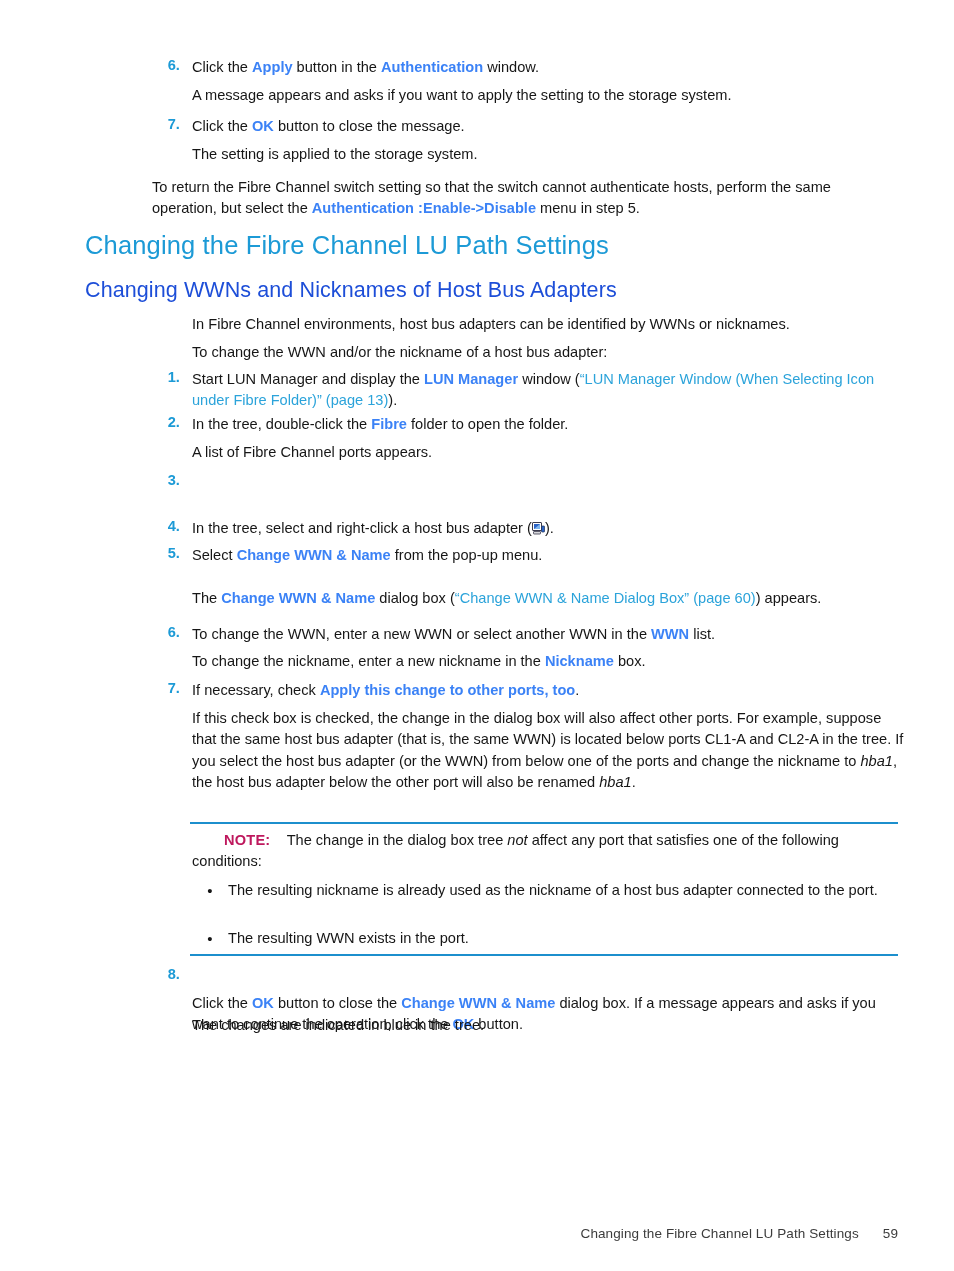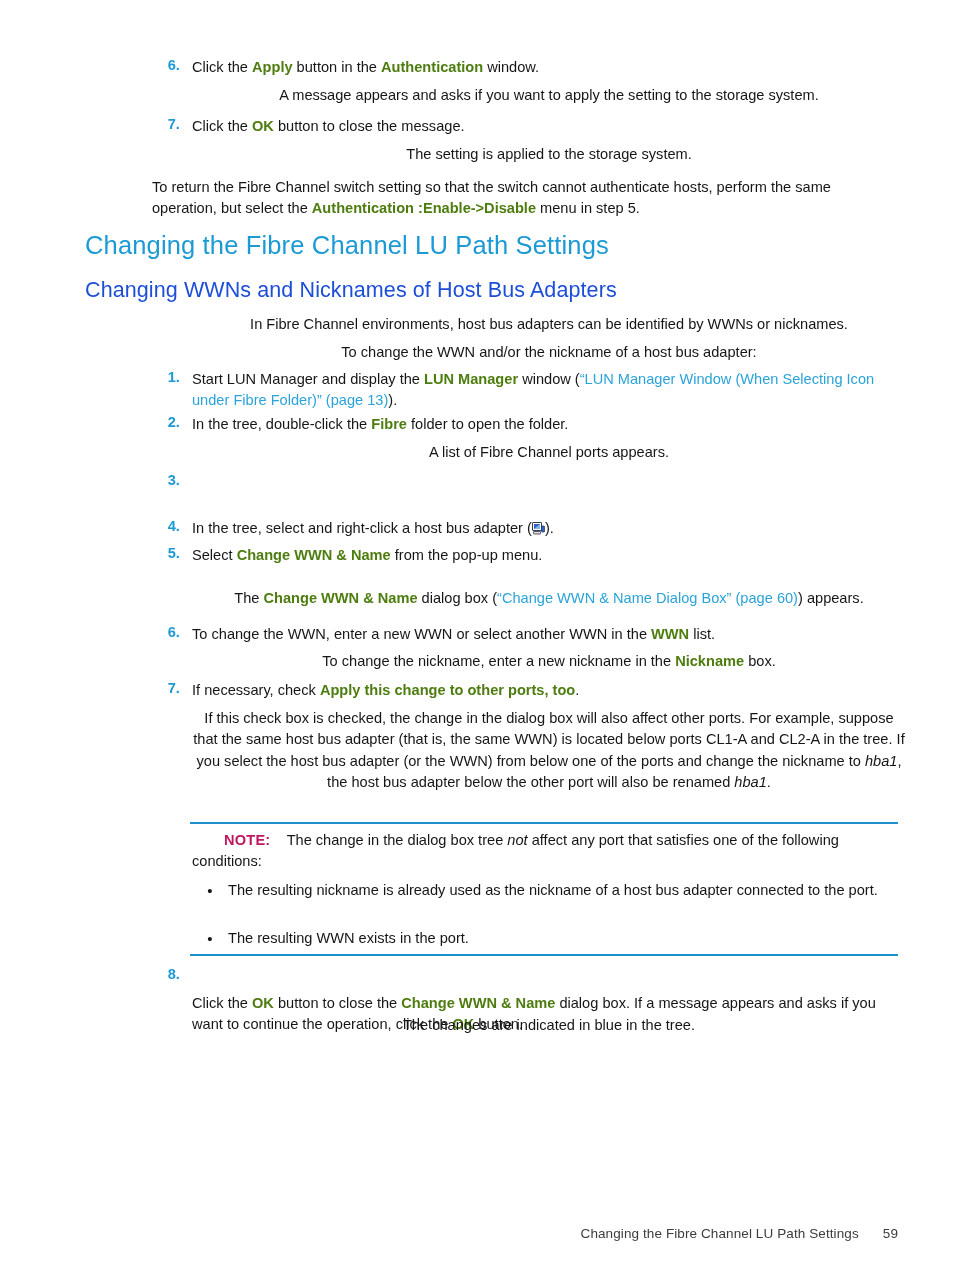--- a/index.html
+++ b/index.html
@@ -11,21 +11,21 @@
     font-family: "Liberation Sans", sans-serif;
     color: #1a1a1a;
   }
   .page {
     position: relative;
     width: 954px;
     height: 1271px;
     background: #ffffff;
     overflow: hidden;
   }
-  b, .b { font-weight: bold; color: #4d7c0f; }
+  b, .b { font-weight: bold; color: #3b82f6; }
   i, .i { font-style: italic; }
 
   
   .num {
     position: absolute;
     color: #1c9ad6;
     font-weight: bold;
     font-size: 14.6px;
     text-align: right;
     width: 26px;
@@ -39,21 +39,20 @@
     line-height: 21.3px;
     color: #161616;
   }
   .cont {
     position: absolute;
     left: 192px;
     right: 48px;
     font-size: 14.6px;
     line-height: 21.3px;
     color: #161616;
-    text-align: center;
   }
   .para {
     position: absolute;
     left: 152px;
     right: 56px;
     font-size: 14.6px;
     line-height: 21.3px;
     color: #161616;
   }
 

